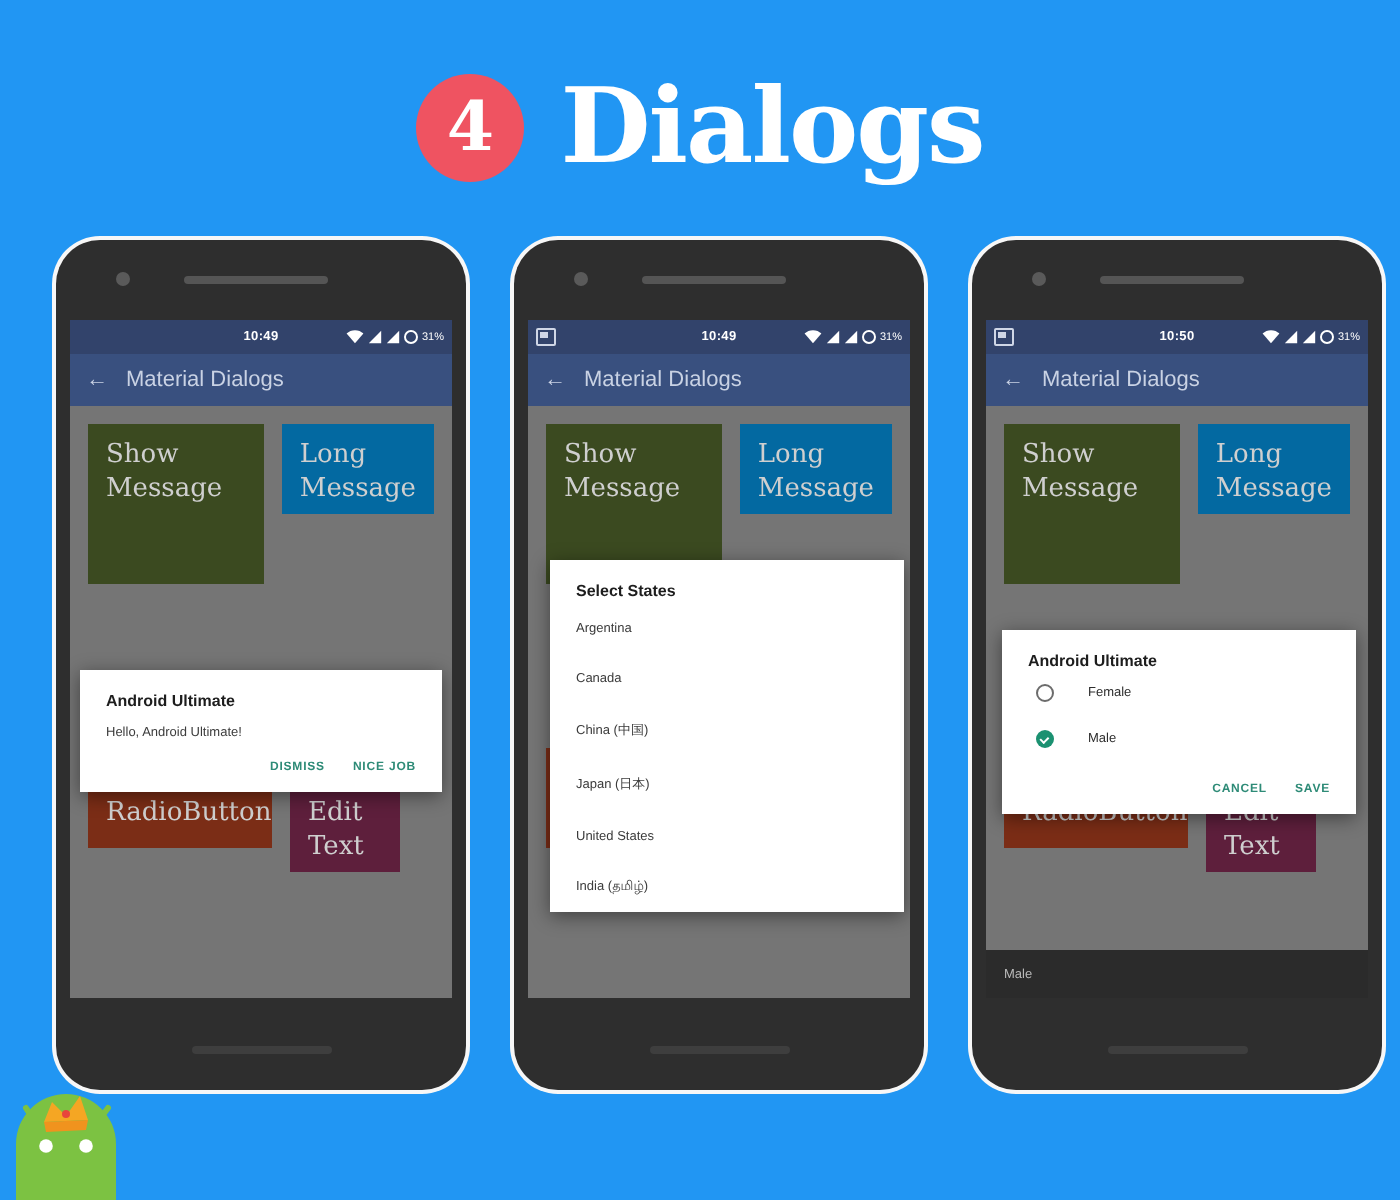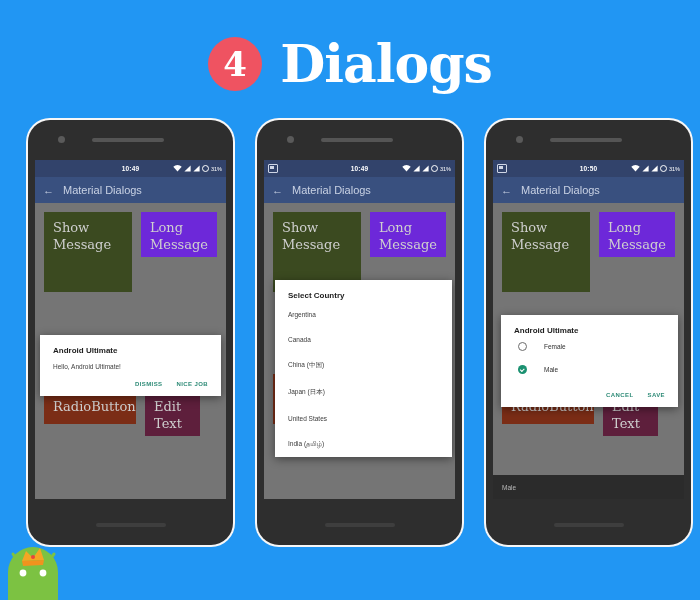--- a/index.html
+++ b/index.html
@@ -80,21 +80,21 @@
   .appbar-title{color:#c9d2e4;font-size:11px;}
 
   
   .content{position:relative;padding:9px 0 0 0;height:100%;box-sizing:border-box;}
   .btn-row{display:flex;padding:0 9px;gap:9px;align-items:flex-start;}
   .mbtn{
     color:#cfcfcf;font-family:"DejaVu Serif", serif;font-size:13px;
     line-height:17px;padding:7px 9px;box-sizing:border-box;
   }
   .b-green{background:#3b4a20;width:92px;height:80px;}
-  .b-amber{background:#6d28d9;width:78px;height:45px;}
+  .b-amber{background:#0369a1;width:78px;height:45px;}
   .b-brown{background:#7b2d16;width:92px;height:50px;}
   .b-maroon{background:#5e1f3c;width:55px;height:62px;}
   .row2{margin-top:82px;}
 
   
   .snackbar{
     position:absolute;left:0;right:0;bottom:0;height:24px;
     background:#2b2b2b;color:#b9b9b9;font-size:6.5px;
     display:flex;align-items:center;padding-left:9px;
   }
@@ -258,21 +258,21 @@
         <div class="mbtn b-green">Show Message</div>
         <div class="mbtn b-amber">Long Message</div>
       </div>
       <div class="btn-row row2">
         <div class="mbtn b-brown">Show RadioButton</div>
         <div class="mbtn b-maroon">Show Edit Text</div>
       </div>
     </div>
 
     <div class="dialog" id="dialog2">
-      <div class="dlg-title">Select Country</div>
+      <div class="dlg-title">Select States</div>
       <div class="list-item">Argentina</div>
       <div class="list-item">Canada</div>
       <div class="list-item">China (中国)</div>
       <div class="list-item">Japan (日本)</div>
       <div class="list-item">United States</div>
       <div class="list-item">India (தமிழ்)</div>
     </div>
 
   </div>
   <div class="bot-bezel">

